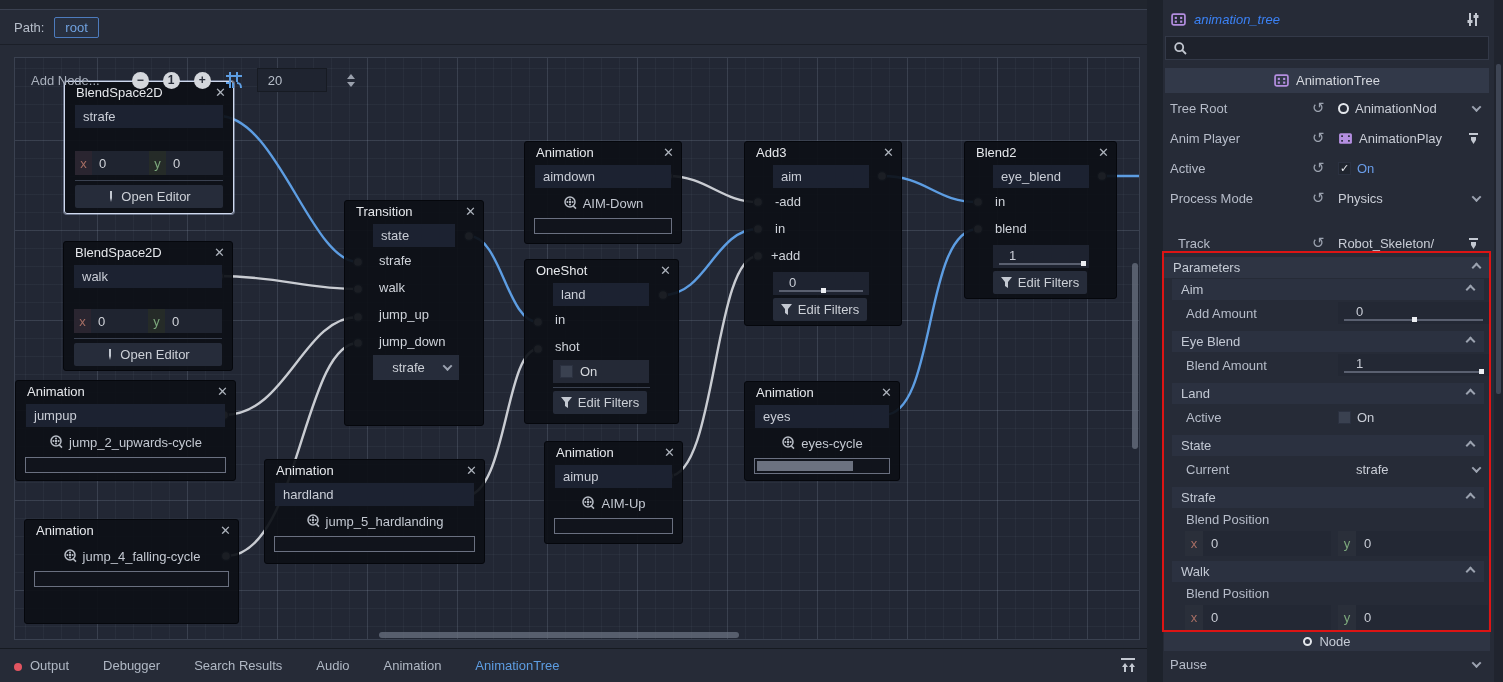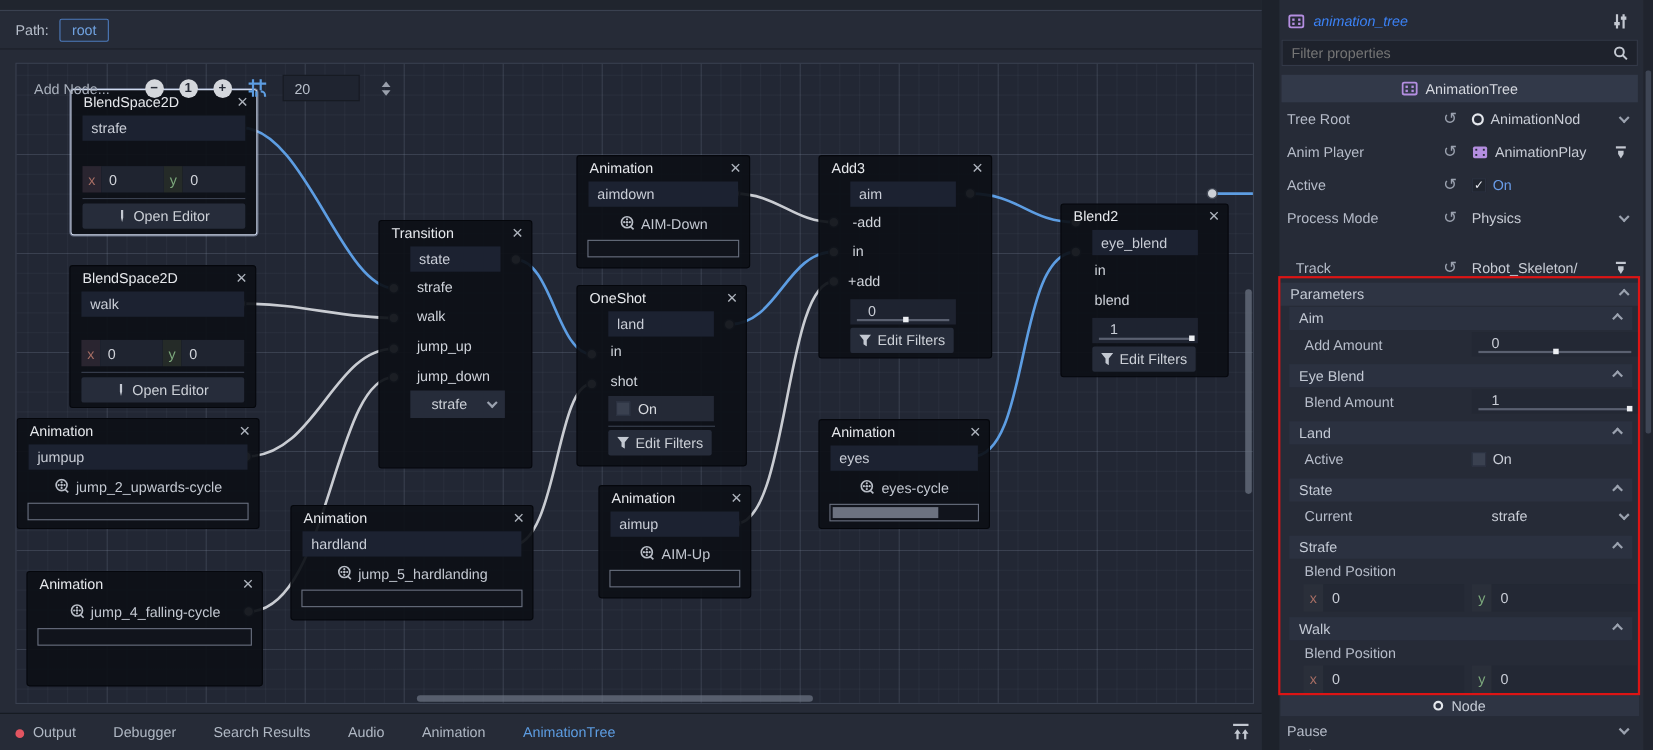--- a/index.html
+++ b/index.html
@@ -436,21 +436,21 @@
         <div class="nbtn" style="margin-left:28px;margin-right:34px;">
           <span class="icon">
               <svg width="11" height="11" viewBox="0 0 11 11">
                 <path d="M0 0h11L7 5v6L4 9V5z" fill="#c3c8d1"></path>
               </svg>
             </span>
           <span>Edit Filters</span>
         </div>
       </div>
 
-      <div class="gnode" style="left:949px;top:83px;width:153px;height:158px;margin-top:44px;">
+      <div class="gnode" style="left:949px;top:83px;width:153px;height:158px;">
         <div class="ntitle">
             <span>Blend2</span>
           <span class="nclose">✕</span>
           </div>
         <div class="nfield narrow" style="width:96px;">eye_blend</div>
         <div class="nrow" style="padding-left:30px;">in</div>
         <div class="nrow" style="padding-left:30px;">blend</div>
         <div class="nslider">
           <span>1</span>
           <i class="sl-line"></i>
@@ -511,21 +511,20 @@
             </g>
             <g fill="#c3c8d1">
               <rect x="1.5" y="8" width="5" height="3"></rect>
               <rect x="7.5" y="3" width="5" height="3"></rect>
             </g>
           </svg>
       </span>
     </div>
 
     <div id="filter-box">
-      <input placeholder="Filter properties" style="">
       <span class="icon">
           <svg width="13" height="13" viewBox="0 0 13 13">
             <circle cx="5.2" cy="5.2" r="4" fill="none" stroke="#c3c8d1" stroke-width="1.8"></circle>
             <path d="M8.2 8.2 L12 12" stroke="#c3c8d1" stroke-width="1.8"></path>
           </svg>
         </span>
     </div>
 
     <div id="class-header">
       <span class="icon">

